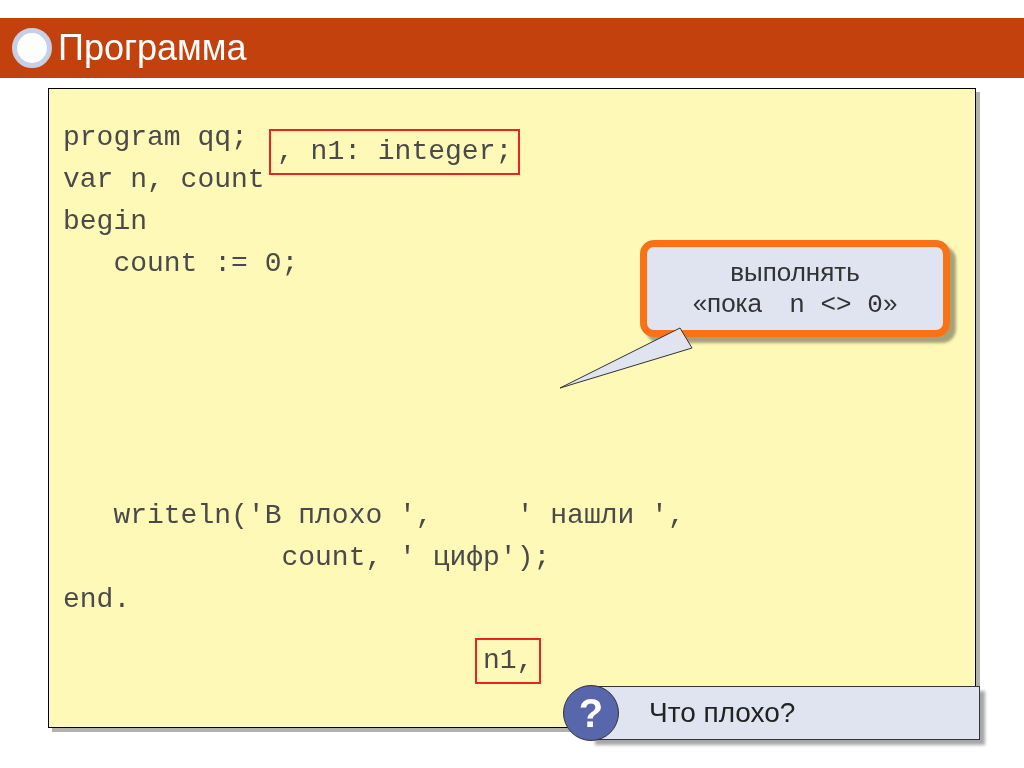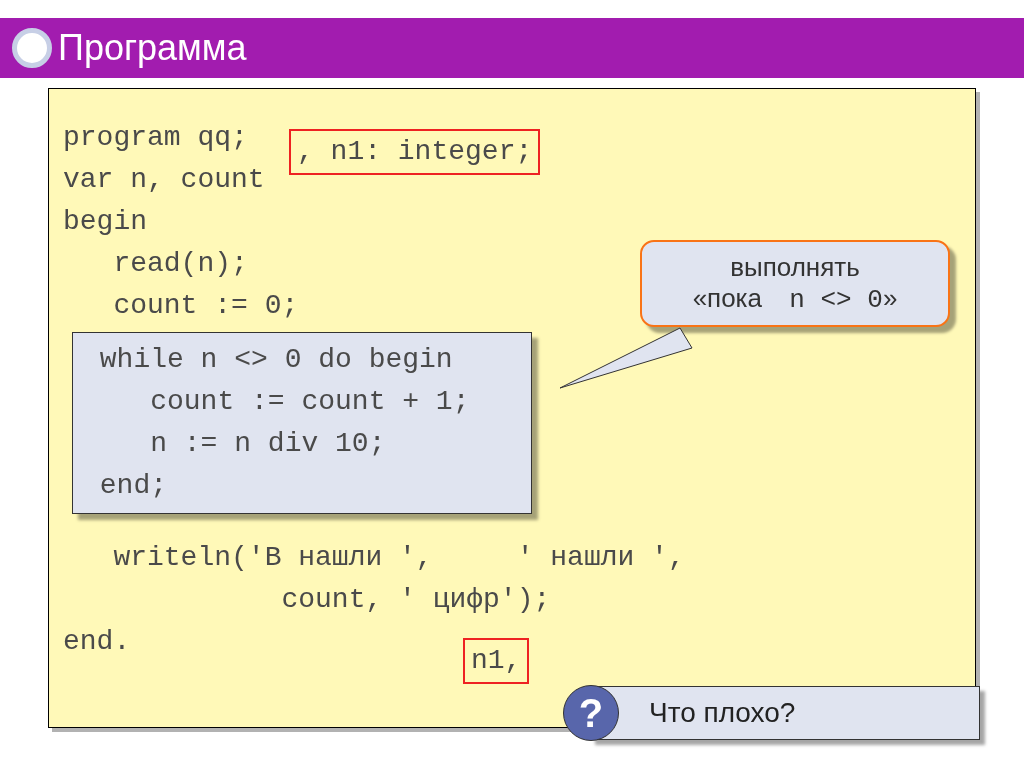--- a/index.html
+++ b/index.html
@@ -15,21 +15,21 @@
     width: 100%;
     height: 100%;
     position: relative;
   }
   .header-bar {
     position: absolute;
     top: 18px;
     left: 0;
     right: 0;
     height: 60px;
-    background: #a21caf;
+    background: #c2410c;
     display: flex;
     align-items: center;
   }
   .header-bar::before {
     content: "";
     position: absolute;
     left: 12px;
     top: 50%;
     transform: translateY(-50%);
     width: 30px;
@@ -59,44 +59,44 @@
     line-height: 1.5;
   }
   .code-line { white-space: pre; position: relative; }
   .hl-red {
     display: inline-block;
     background: #fff9b8;
     border: 2px solid #e22;
     padding: 0 6px;
     position: absolute;
   }
-  .hl-red.pos1 { top: 40px;  left: 240px; }
+  .hl-red.pos1 { top: 40px;  left: 220px; }
   .hl-red.pos2 { top: 208px; left: 300px; }
-  .hl-red.pos3 { top: 549px; left: 414px; }
+  .hl-red.pos3 { top: 549px; left: 426px; }
   .while-block {
     position: absolute;
     top: 332px;
     left: 72px;
     width: 460px;
     background: #e0e4f0;
     border: 1px solid #333;
     box-shadow: 6px 6px 3px rgba(0,0,0,.35);
     padding: 6px 10px 6px 10px;
     font-family: "Courier New", monospace;
     font-size: 28px;
     color: #4a4a4a;
     line-height: 1.5;
   }
   .callout {
     position: absolute;
     top: 240px;
     left: 640px;
     width: 310px;
     background: #e0e4f0;
-    border: 2px solid #f97316;
+    border: 7px solid #f97316;
     border-radius: 14px;
     box-shadow: 6px 6px 3px rgba(0,0,0,.35);
     padding: 10px 12px;
     text-align: center;
     font-size: 26px;
     color: #333;
   }
   .callout .mono { font-family: "Courier New", monospace; margin-left: 20px; }
   .callout-tail {
     position: absolute;
@@ -144,41 +144,34 @@
 <div class="slide">
 
   <div class="header-bar">
     <div class="title">Программа</div>
   </div>
 
   <div class="code-box">
     <div class="code-line">program qq;</div>
     <div class="code-line">var n, count</div>
     <div class="code-line">begin</div>
-    <div class="code-line">   read(n);</div>
     <div class="code-line">   count := 0;</div>
     <div class="code-line">&nbsp;</div>
     <div class="code-line">&nbsp;</div>
     <div class="code-line">&nbsp;</div>
     <div class="code-line">&nbsp;</div>
     <div class="code-line">&nbsp;</div>
-    <div class="code-line"><span>   writeln('В нашли ', </span><span style="visibility:hidden">n1,</span><span> ' нашли ',</span></div>
+    <div class="code-line"><span>   writeln('В плохо ', </span><span style="visibility:hidden">n1,</span><span> ' нашли ',</span></div>
     <div class="code-line">             count, ' цифр');</div>
     <div class="code-line">end.</div>
 
     <span class="hl-red pos1">, n1: integer;</span>
     <span class="hl-red pos3">n1,</span>
   </div>
 
-  <div class="while-block">
-    <div class="code-line"> while n &lt;&gt; 0 do begin</div>
-    <div class="code-line">    count := count + 1;</div>
-    <div class="code-line">    n := n div 10;</div>
-    <div class="code-line"> end;</div>
-  </div>
 
   <div class="callout">
     <div>выполнять</div>
     <div>
       <span>«пока </span><span class="mono">n &lt;&gt; 0</span><span>»</span>
     </div>
   </div>
 
   <div class="callout-tail">
     <svg width="140" height="80">

